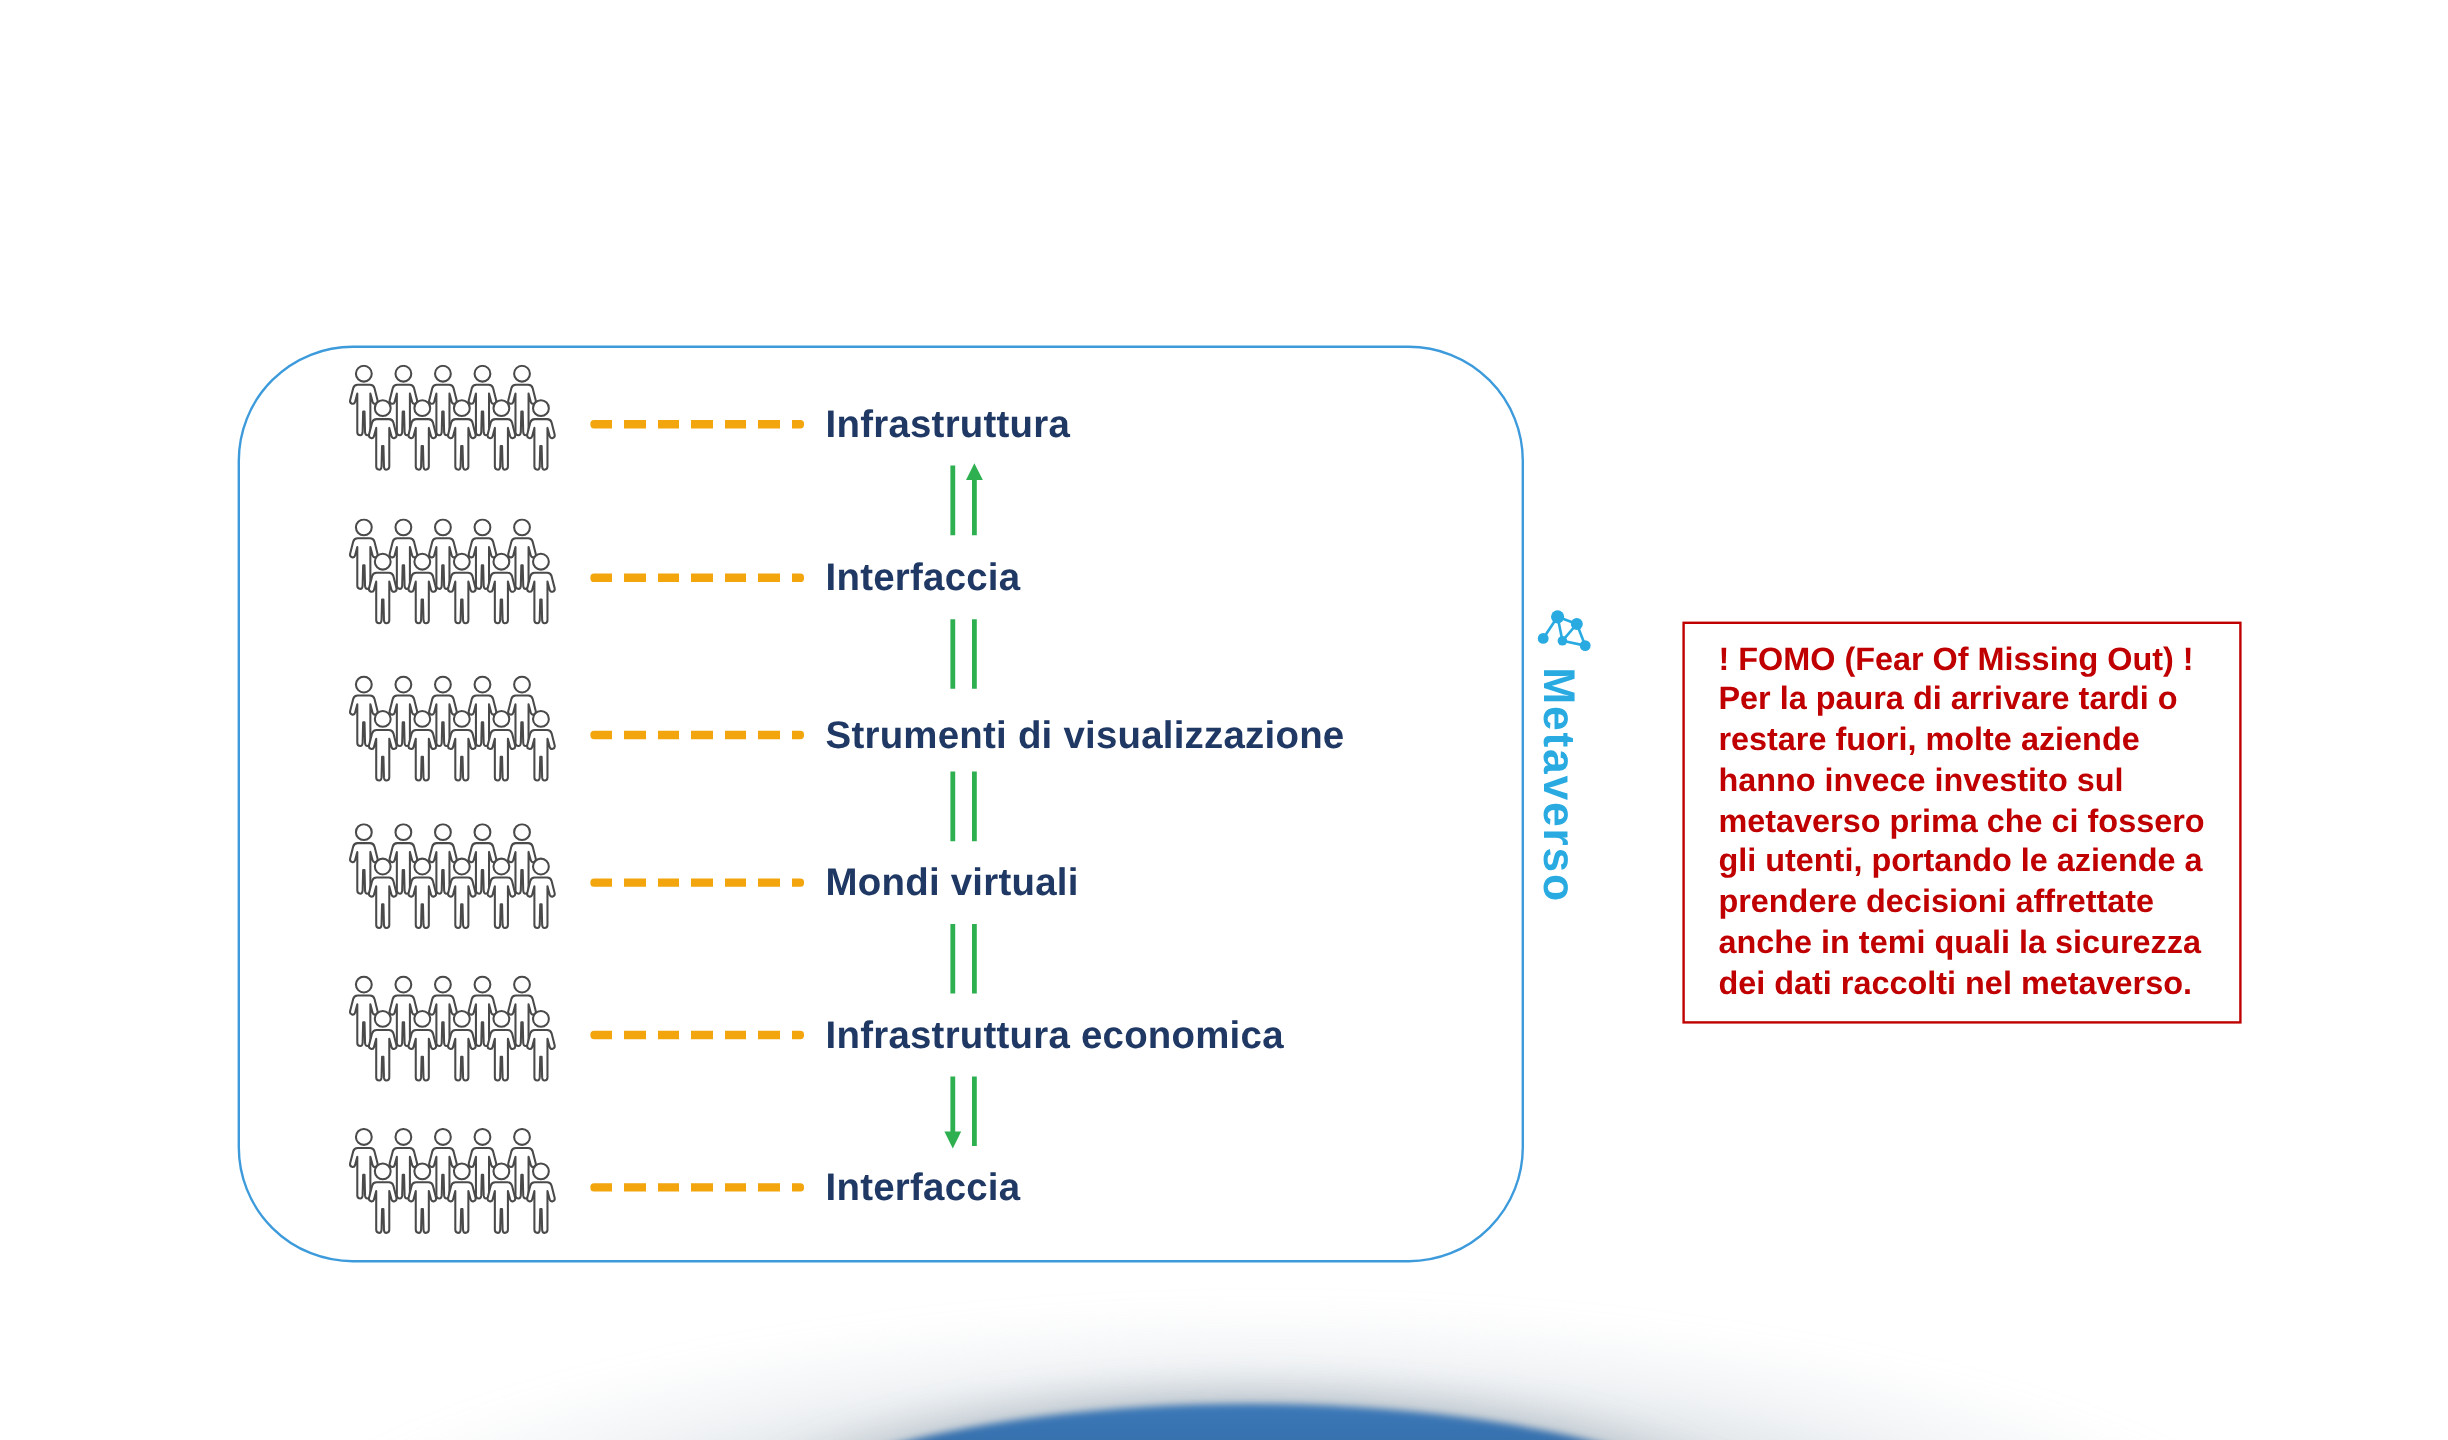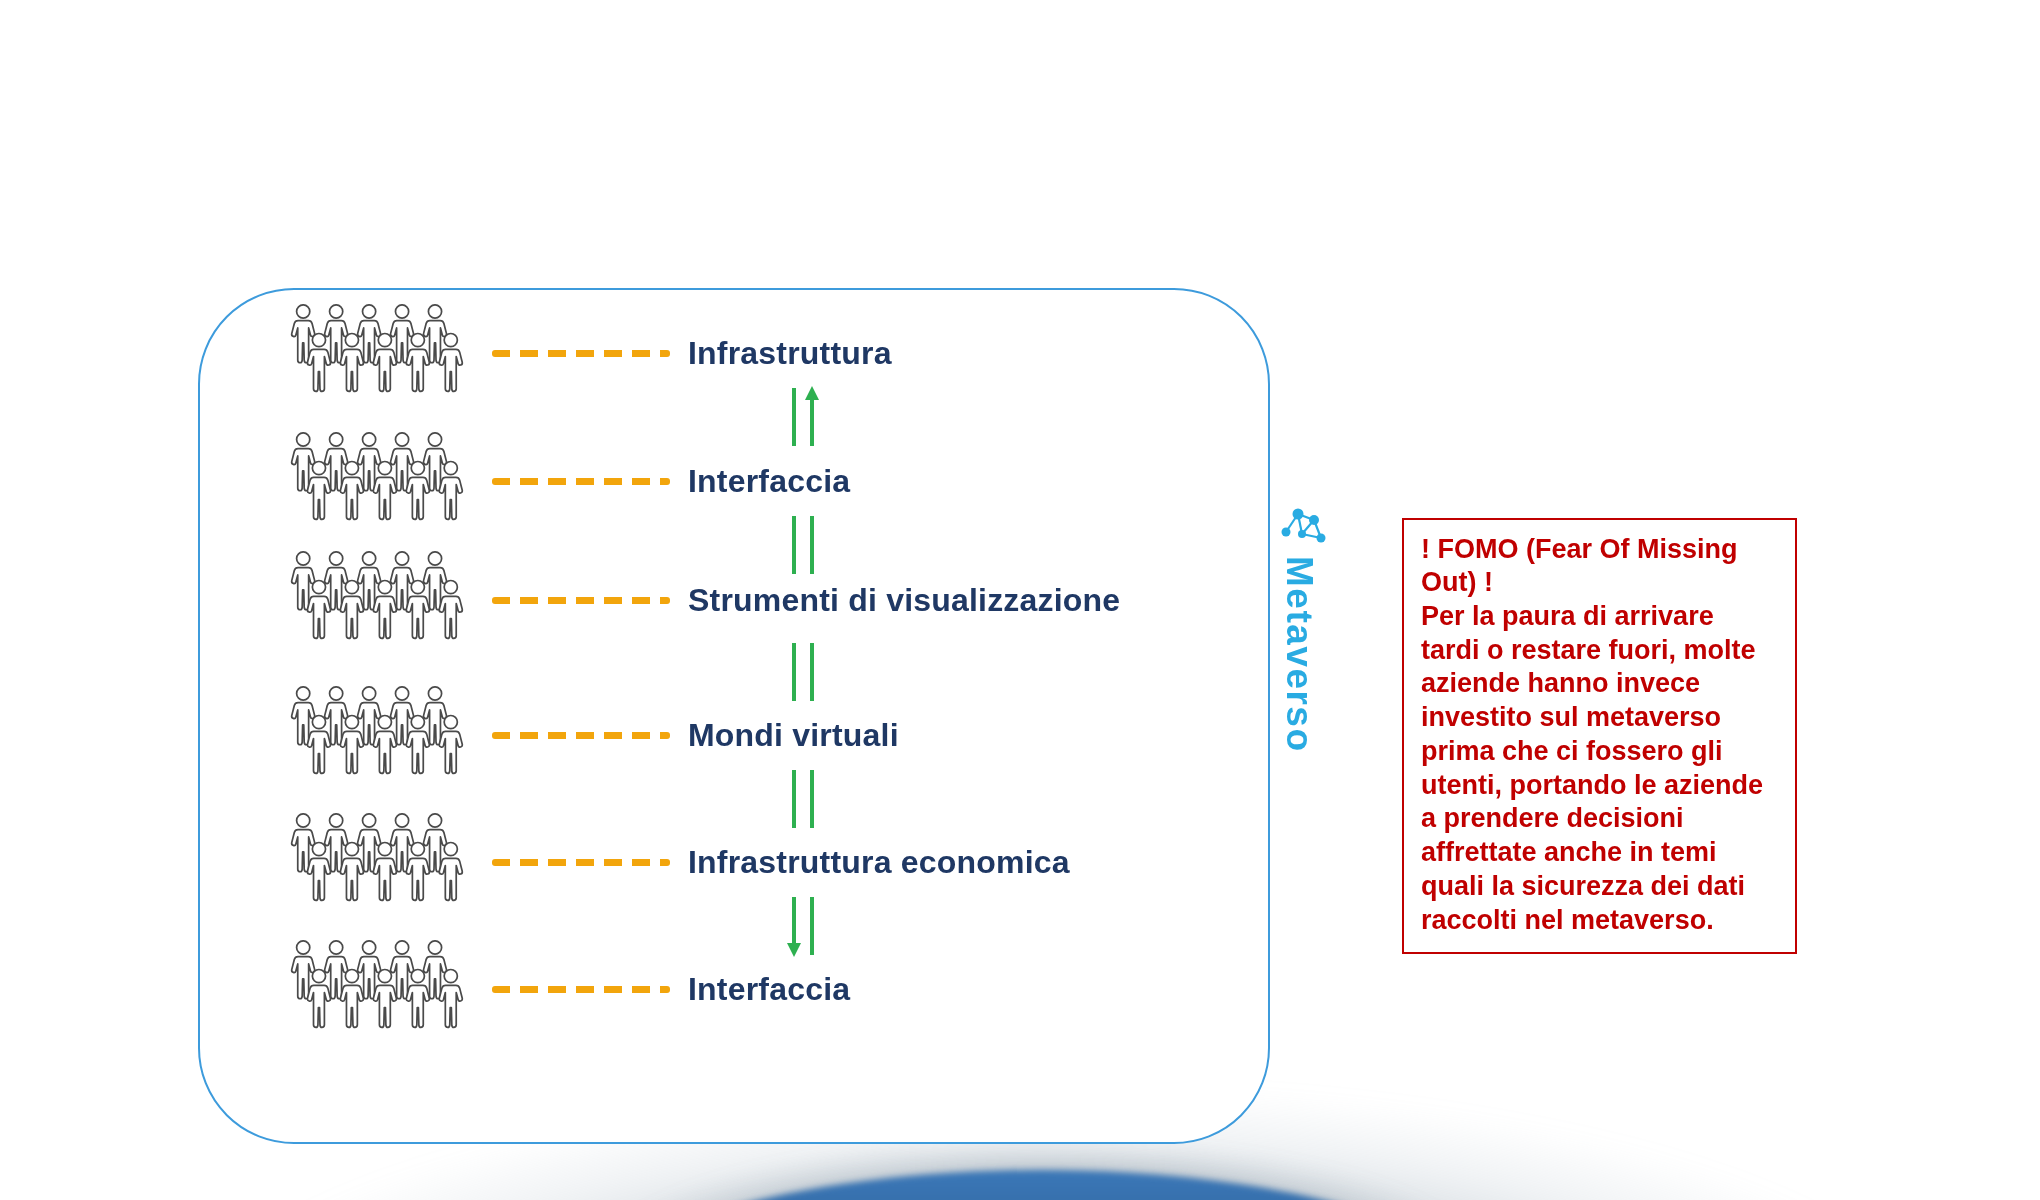--- a/index.html
+++ b/index.html
@@ -37,31 +37,31 @@
   .horizon-arc {
     position:absolute; left:586px; top:1170px; width:910px; height:280px;
     border-radius:50%;
     background:linear-gradient(#3b78b8, #16345a);
     filter:blur(3px);
     pointer-events:none;
   }
 
   
   .panel {
-    position:absolute; left:198px; top:288px; width:1072px; height:856px;
+    position:absolute; left:198px; top:288px; width:1072px; height:764px;
     border:2.5px solid #3D9BDC;
     border-radius:96px;
     background:#ffffff;
     z-index:2;
   }
   .row {
     position:absolute; left:86px; height:104px;
     display:flex; align-items:center;
   }
-  .row-1{ top:11px; }  .row-2{ top:139px; } .row-3{ top:258px; }
+  .row-1{ top:11px; }  .row-2{ top:139px; } .row-3{ top:270px; }
   .row-4{ top:393px; } .row-5{ top:520px; } .row-6{ top:647px; }
 
   .crowd { width:192px; height:98px; flex:0 0 auto; }
 
   .dash {
     flex:0 0 auto;
     width:178px; height:7px;
     margin-left:14px; margin-right:18px;
     background:repeating-linear-gradient(90deg,
       #F2A50C 0px, #F2A50C 18px,
@@ -84,24 +84,24 @@
   .network-icon-wrap { position:absolute; left:1276px; top:502px; z-index:2; }
   .metaverso-label {
     position:absolute; left:1278px; top:556px; z-index:2;
     writing-mode:vertical-rl;
     font-size:37px; font-weight:700; color:#29ABE2;
     letter-spacing:1.5px;
   }
 
   
   .callout {
-    position:absolute; left:1402px; top:518px; width:395px;
+    position:absolute; left:1402px; top:518px; width:466px;
     border:2.5px solid #C00000;
     background:#ffffff;
-    padding:13px 17px 15px 17px;
+    padding:13px 17px 15px 28px;
     z-index:2;
   }
   .callout-title {
     color:#C00000; font-weight:700; font-size:27px; line-height:1.24;
   }
   .callout-body {
     color:#C00000; font-size:27px; line-height:1.25; font-weight:700;
   }
 
   .defs-holder { position:absolute; width:0; height:0; overflow:hidden; }

